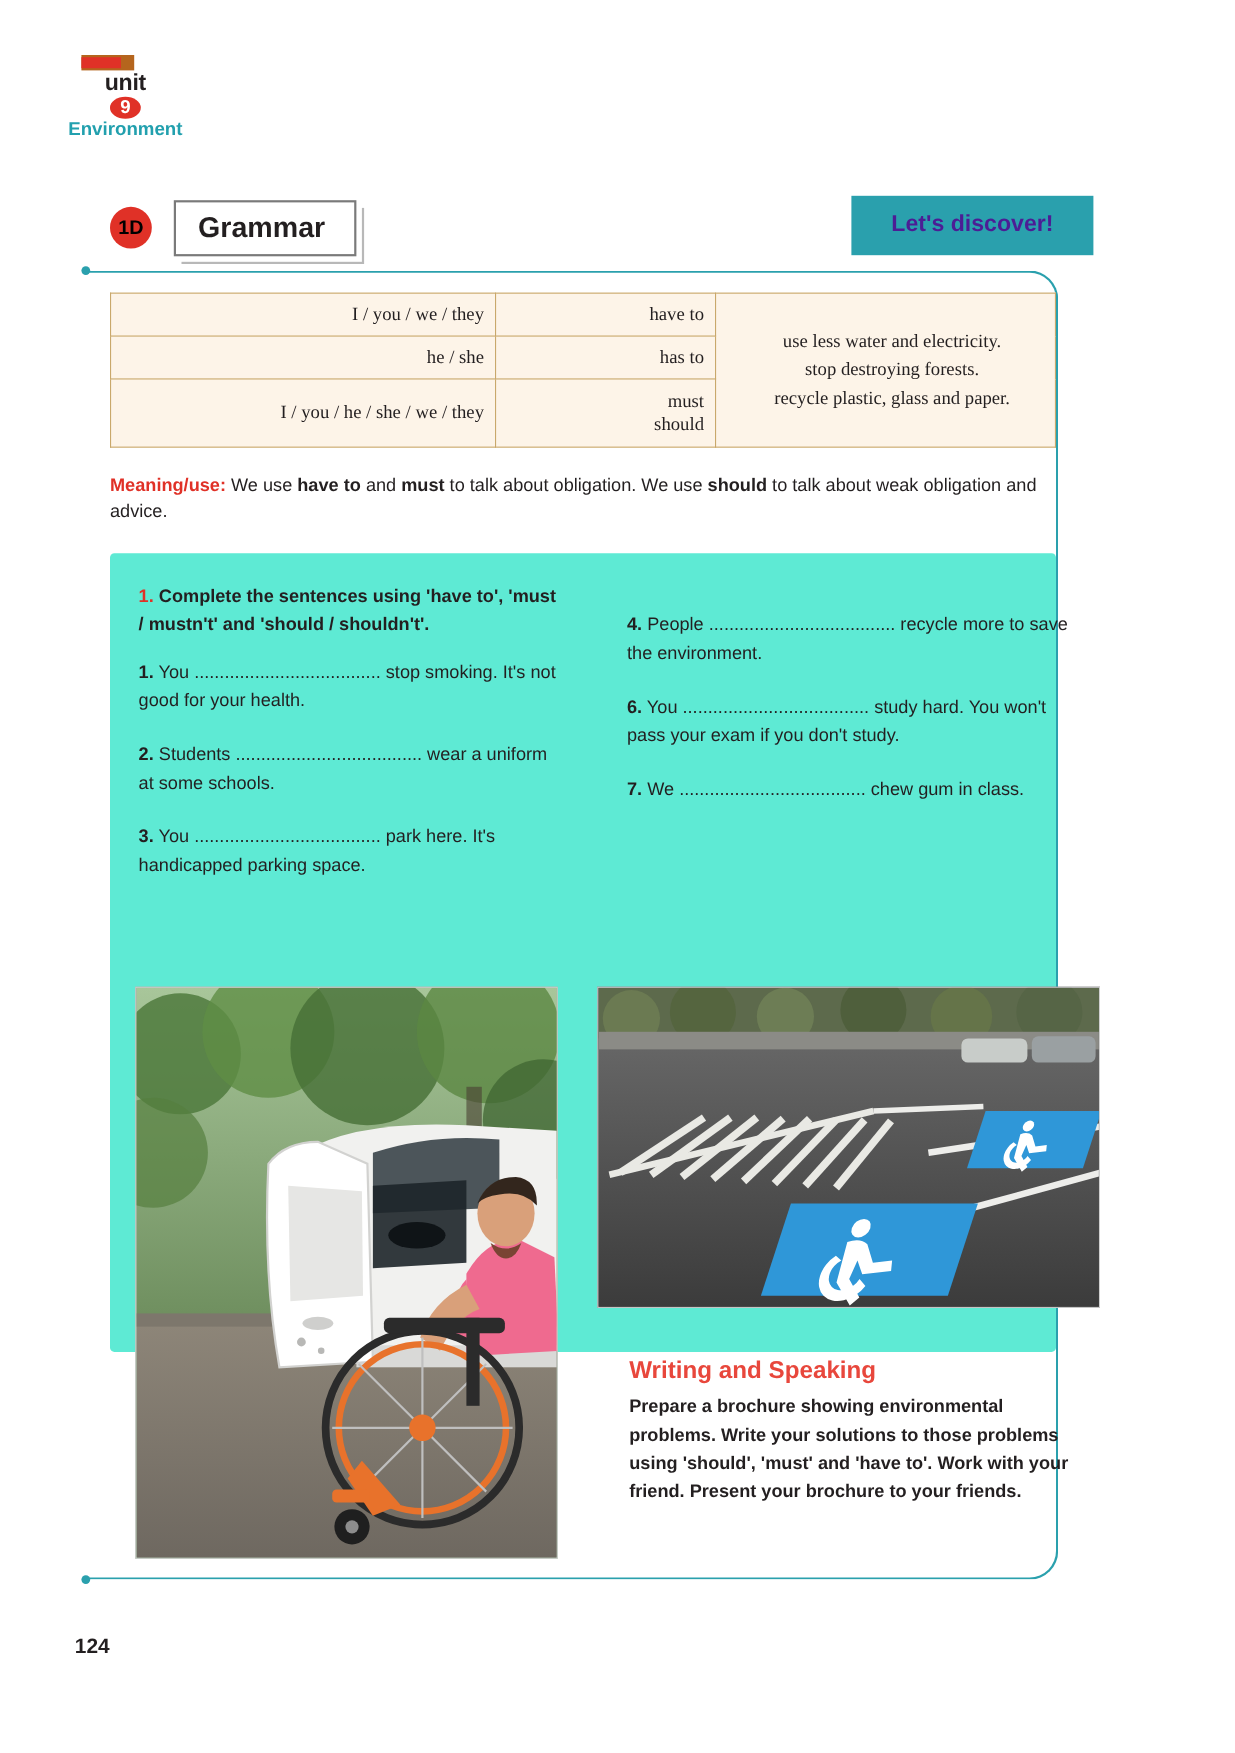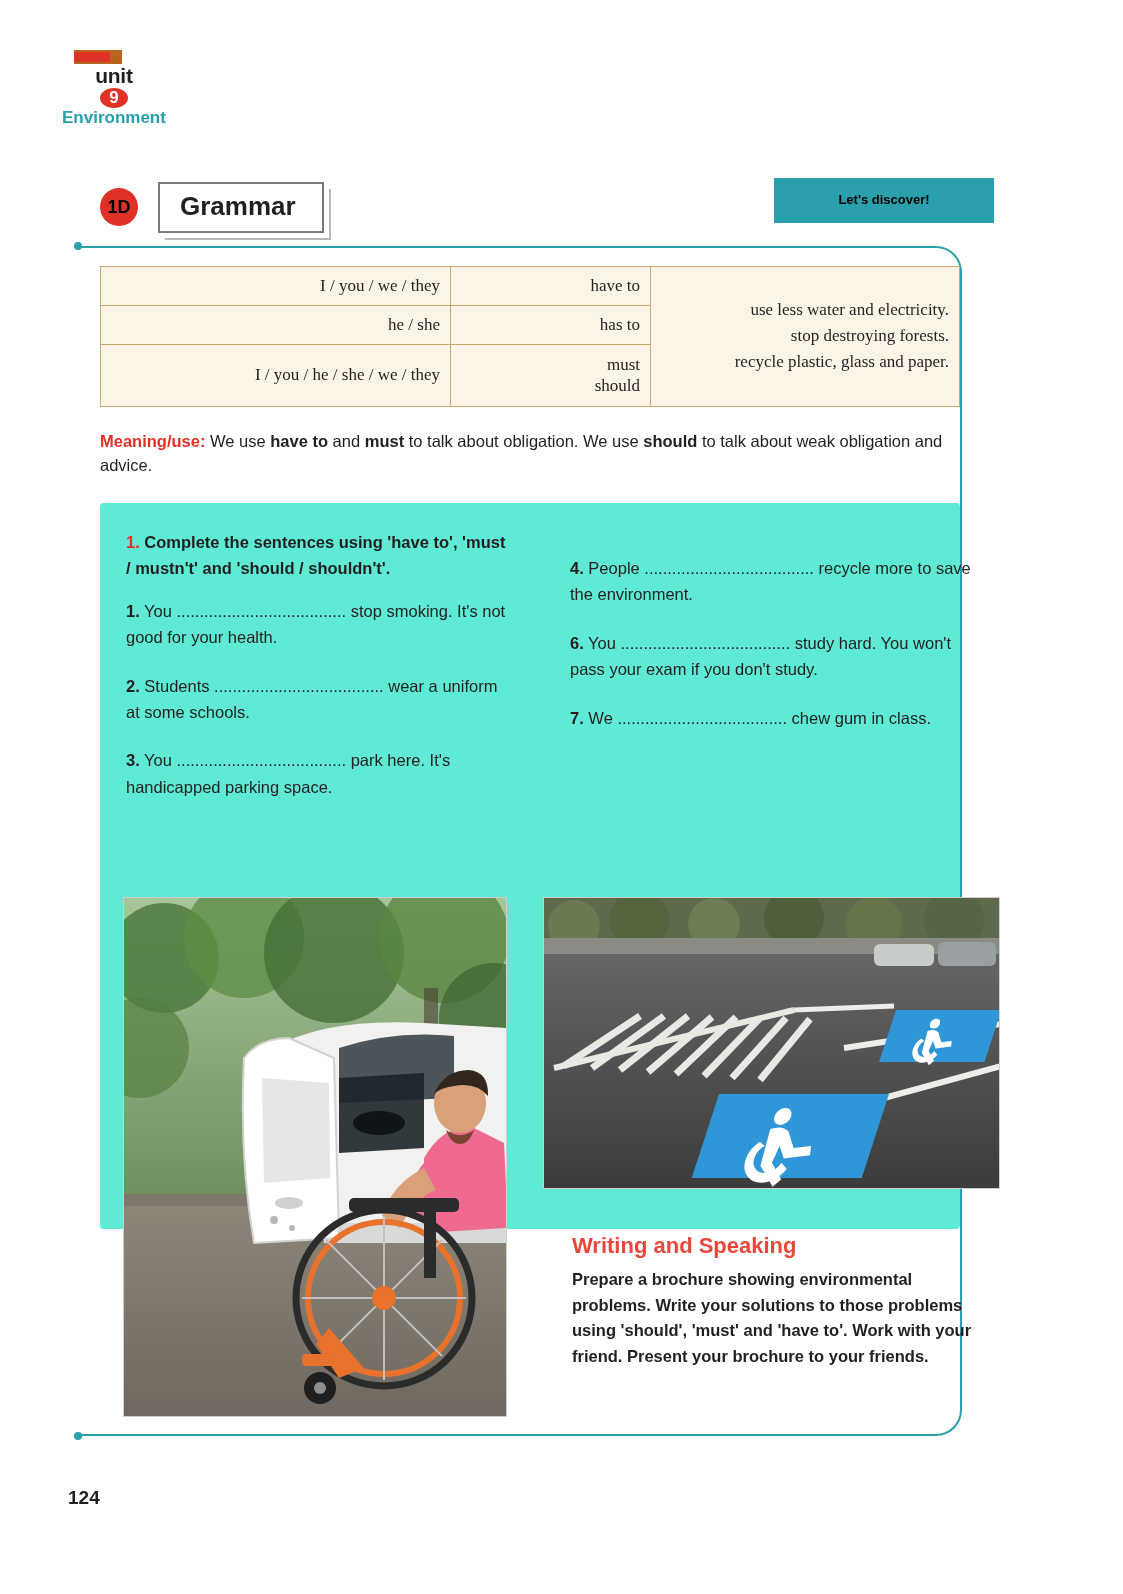--- a/index.html
+++ b/index.html
@@ -96,22 +96,22 @@
     background: #fff;
     font-size: 26px;
     font-weight: bold;
     color: #231f20;
     box-shadow: 5px 5px 0 #ffffff, 7px 7px 0 #b8b8b8;
   }
   .lets-discover {
     position: absolute;
     right: -14px; top: -4px;
     background: #2aa0ad;
-    color: #000000;
-    font-size: 13px;
+    color: #4c1d95;
+    font-size: 21px;
     font-weight: bold;
     padding: 14px 28px 16px 28px;
     width: 220px;
     text-align: center;
   }
 
   
   .teal-frame {
     position: absolute;
     top: 246px;
@@ -150,21 +150,21 @@
   .grammar-table td {
     border: 1px solid #c9a86b;
     padding: 9px 10px;
     font-size: 17px;
     color: #231f20;
     text-align: right;
   }
   .grammar-table td.col1 { width: 350px; }
   .grammar-table td.col2 { width: 200px; }
   .grammar-table td.col3 {
-    text-align: right;
+    text-align: center;
     padding-left: 22px;
     line-height: 1.55;
     vertical-align: middle;
   }
   .twoline { line-height: 1.25; }
 
   
   .meaning {
     position: absolute;
     top: 430px;

